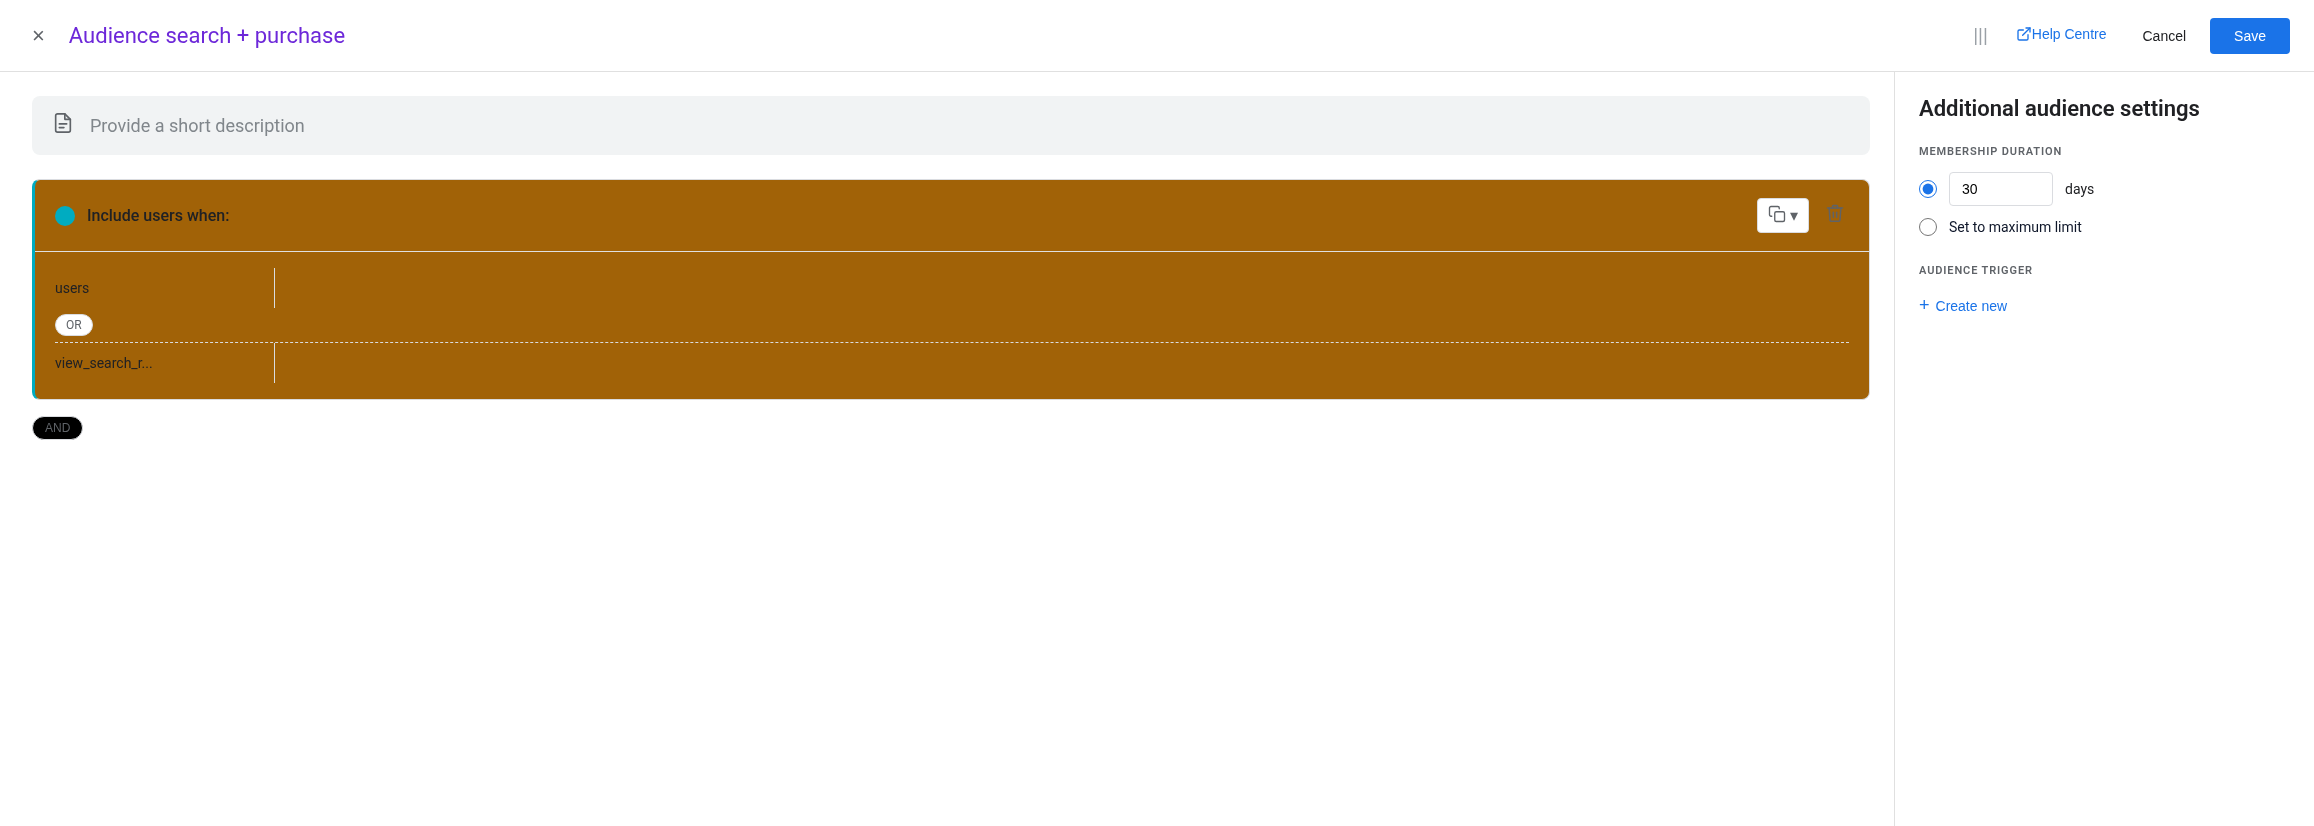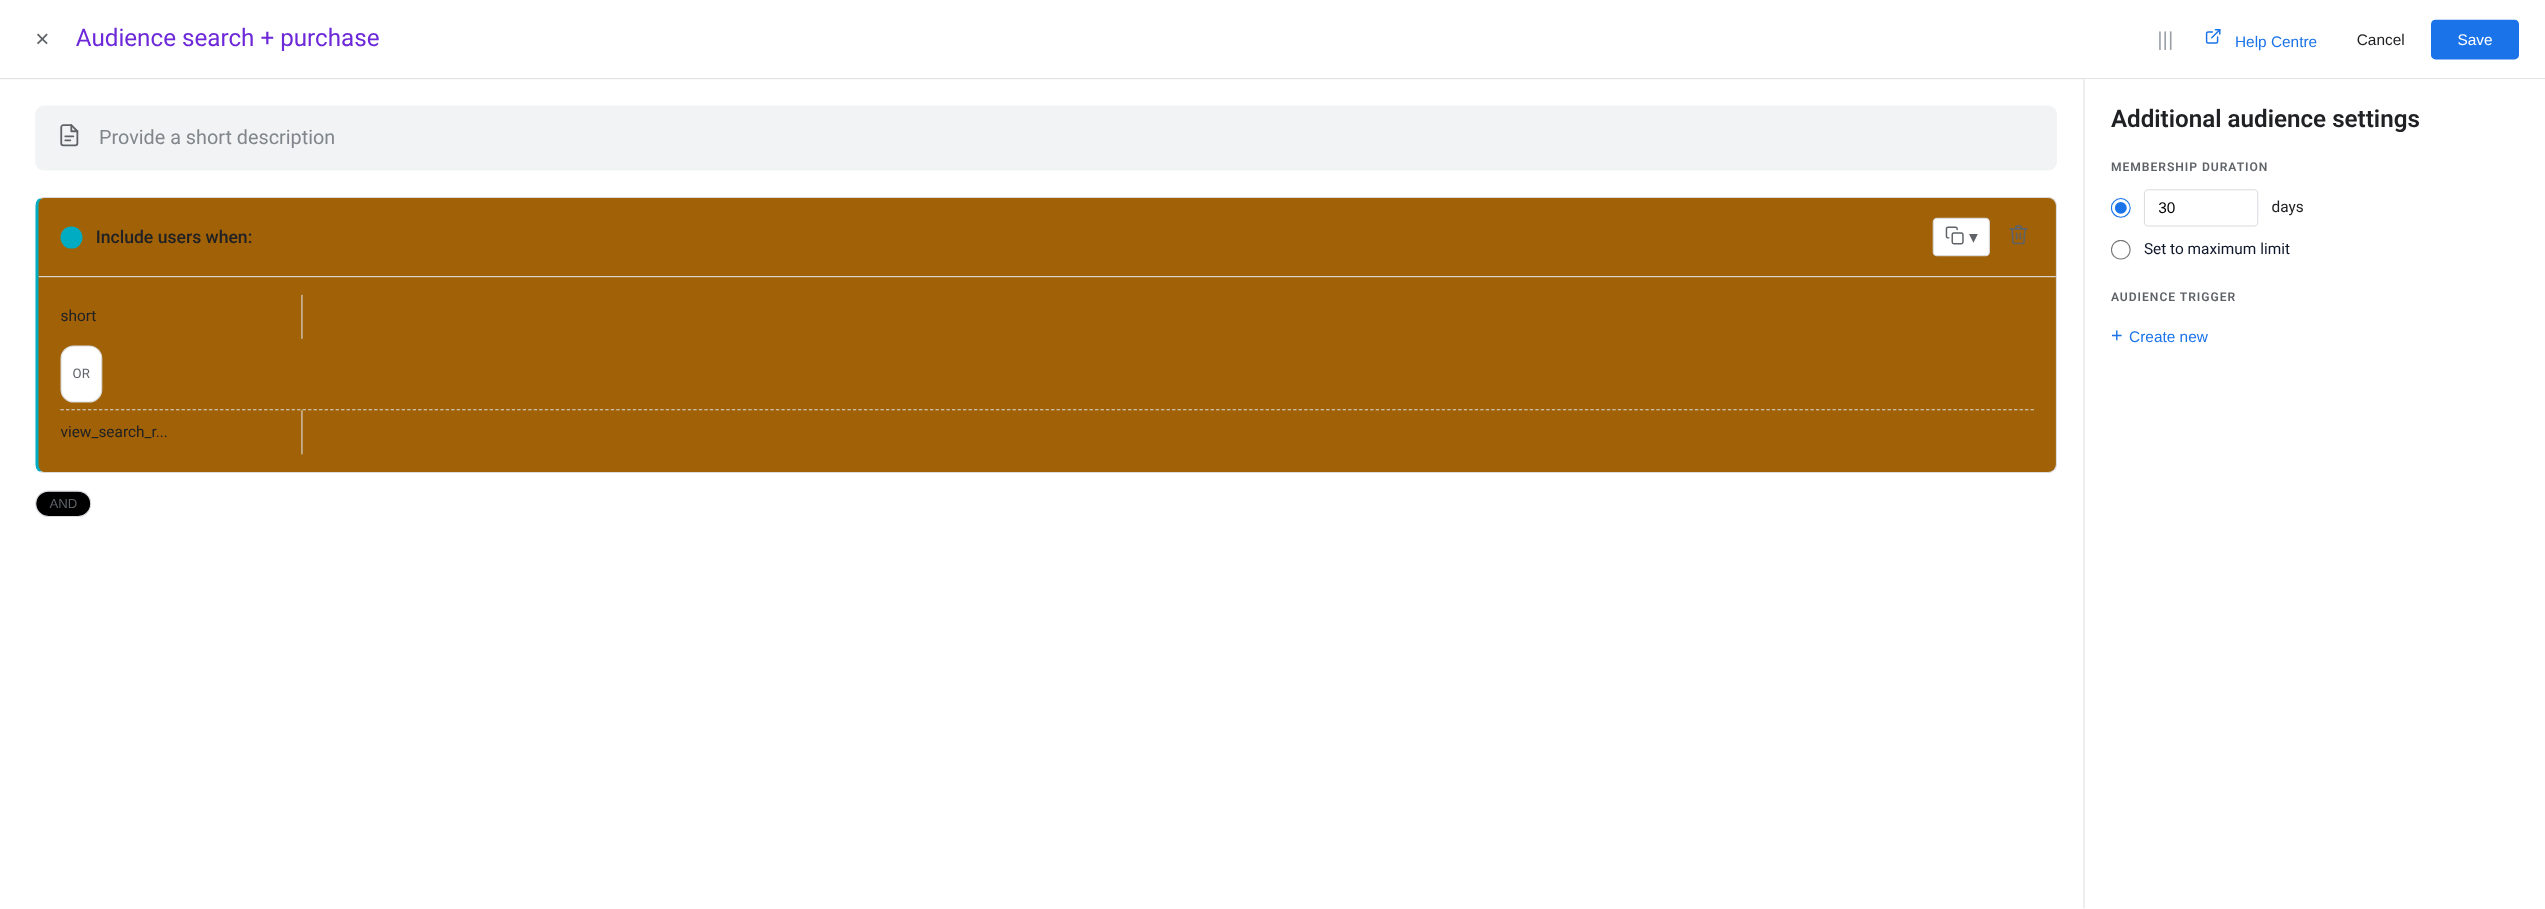--- a/index.html
+++ b/index.html
@@ -45,22 +45,22 @@
       font-size: 20px;
     }
     .header-actions {
       display: flex;
       align-items: center;
       gap: 8px;
       margin-left: auto;
     }
     .help-centre-btn {
       display: flex;
-      align-items: flex-end;
-      gap: 12px;
+      align-items: flex-start;
+      gap: 0;
       color: #1a73e8;
       font-size: 14px;
       font-weight: 500;
       border: none;
       background: none;
       cursor: pointer;
       padding: 8px 12px;
     }
     .help-centre-btn .ext-icon {
       font-size: 16px;
@@ -201,21 +201,21 @@
     }
 
     .or-divider {
       display: flex;
       align-items: center;
       padding: 6px 0;
     }
     .or-badge {
       border: 1px solid #dadce0;
       border-radius: 12px;
-      padding: 18px 10px;
+      padding: 3px 10px;
       font-size: 12px;
       color: #5f6368;
       background: #fff;
       margin-left: 0;
     }
 
     .dashed-divider {
       border: none;
       border-top: 1px dashed #dadce0;
       margin: 0;
@@ -375,21 +375,21 @@
               <path d="M14 11v6"></path>
               <path d="M9 6V4a1 1 0 0 1 1-1h4a1 1 0 0 1 1 1v2"></path>
             </svg>
           </button>
         </div>
       </div>
 
       <div class="conditions-table">
 
         <div class="condition-row">
-          <div class="condition-cell-label">short</div>
+          <div class="condition-cell-label">users</div>
           <div class="condition-cell-value"></div>
         </div>
 
         <div class="or-divider">
           <span class="or-badge">OR</span>
         </div>
         <hr class="dashed-divider">
 
         <div class="condition-row">
           <div class="condition-cell-label">view_search_r...</div>

